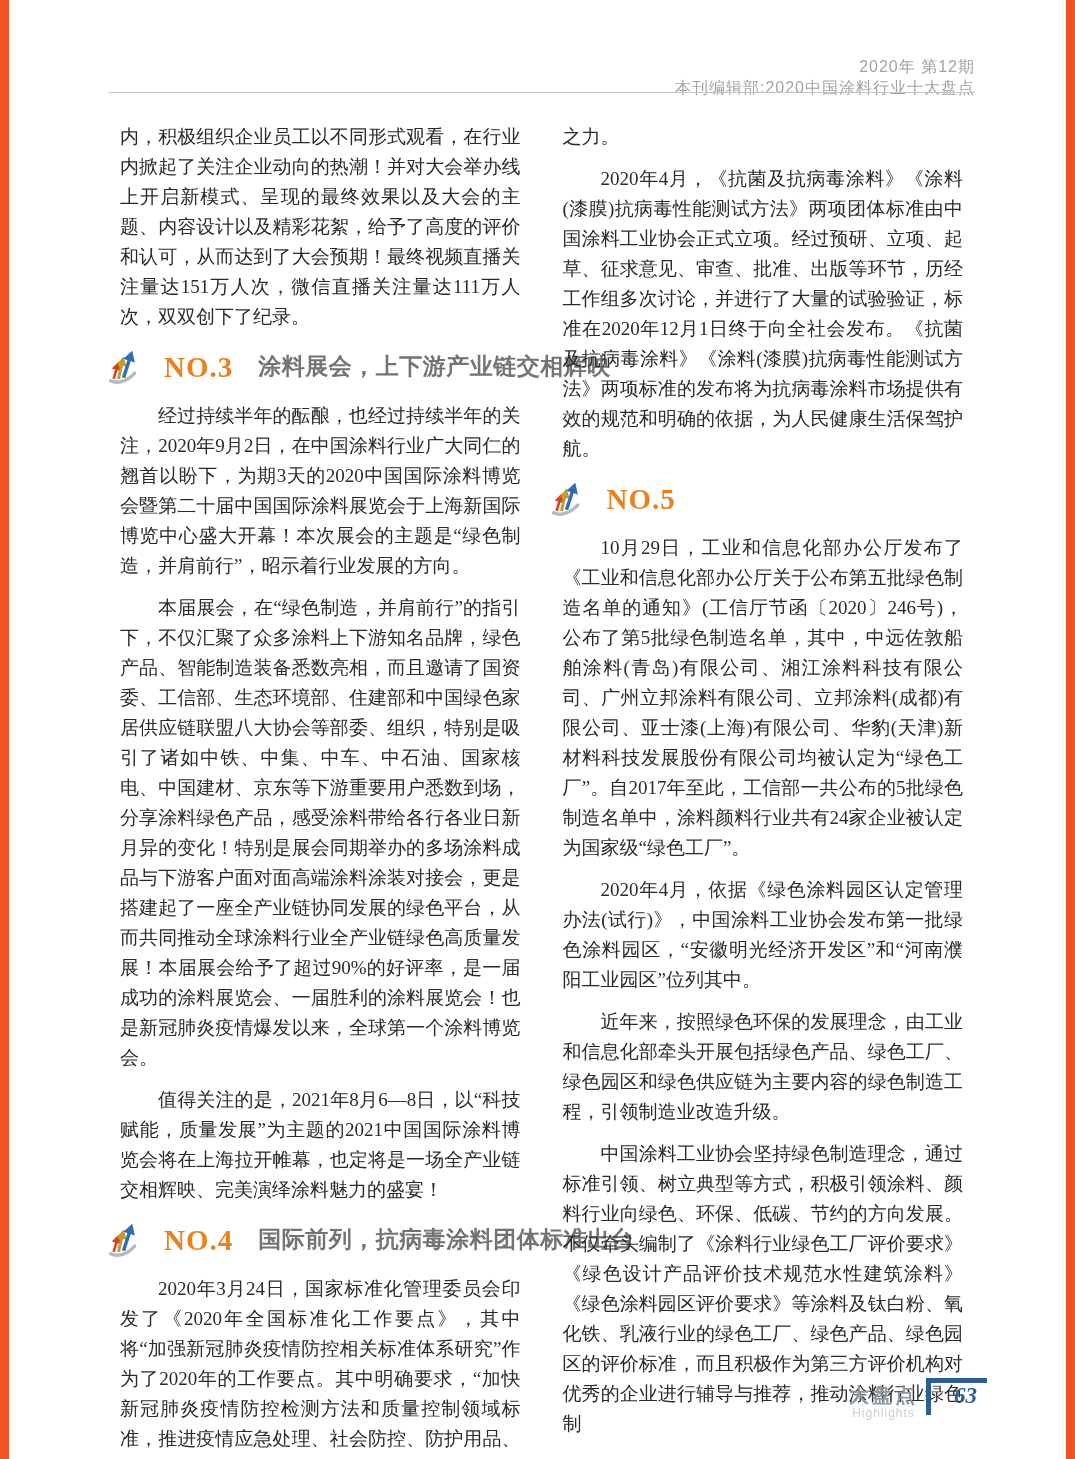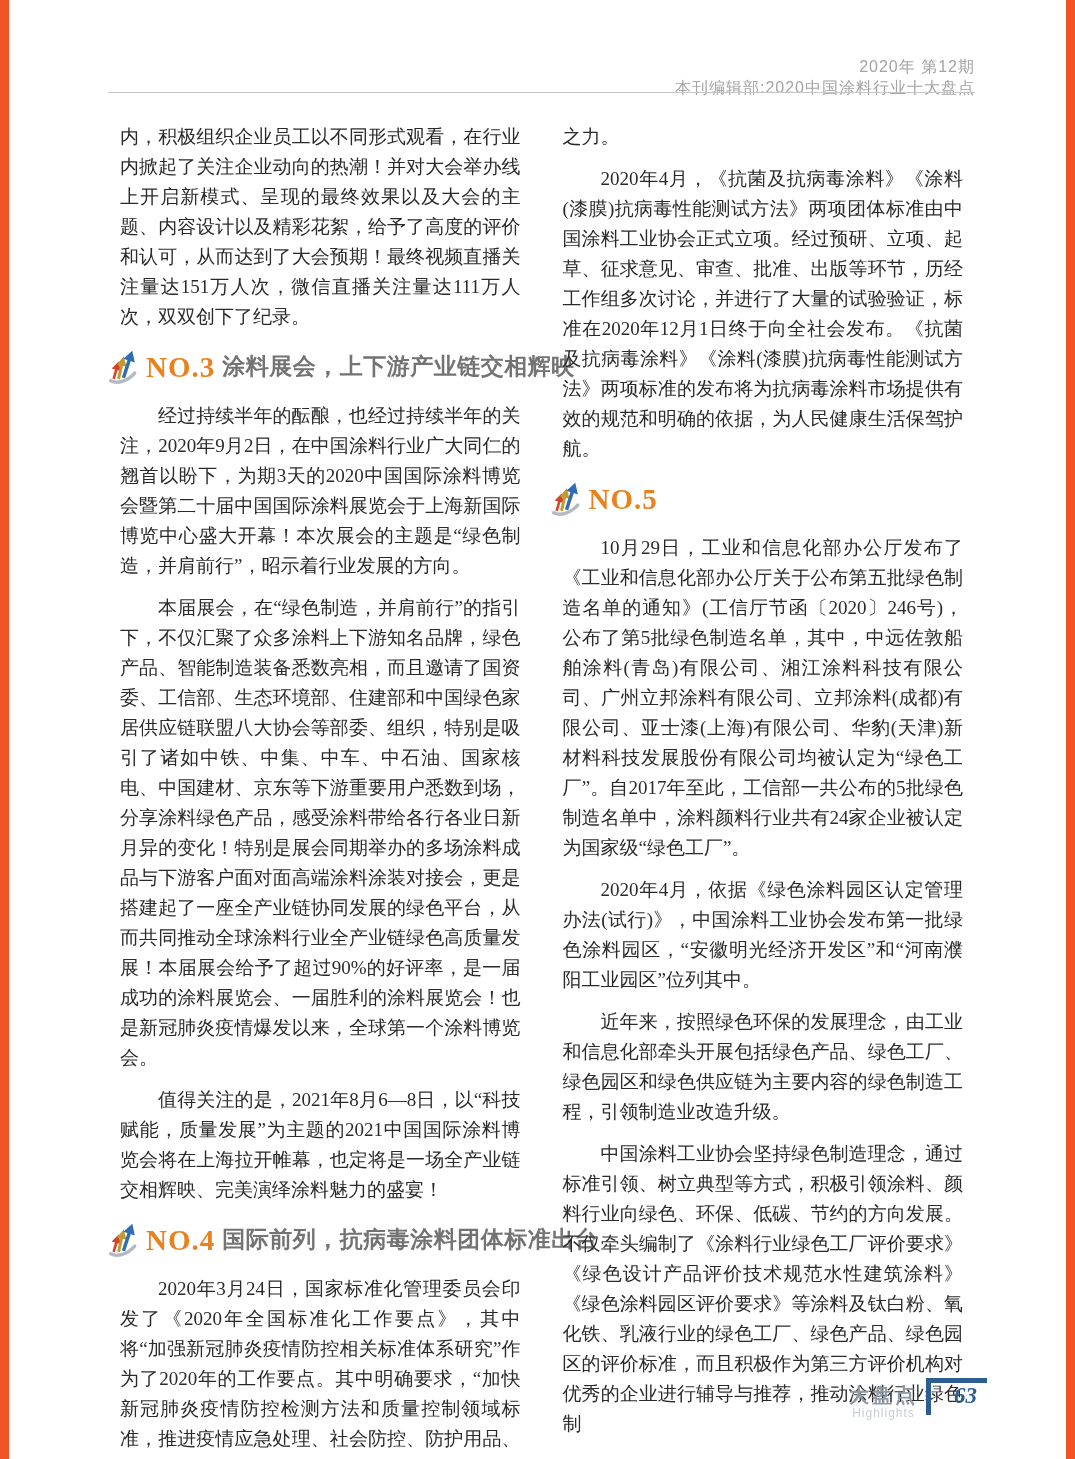--- a/index.html
+++ b/index.html
@@ -32,21 +32,21 @@
   p.body-p{
     margin:12px;
     font-size:19px;line-height:30px;color:#2a2a2a;
     text-align:justify;text-justify:inter-ideograph;
     text-indent:2em;
     font-family:"Liberation Serif","DejaVu Serif",serif;
   }
   p.body-p.no-indent{text-indent:0;}
 
   .section-heading{
-    display:flex;align-items:center;gap:7px;
+    display:flex;align-items:center;gap:25px;
     margin:13px 0 9px 0;height:44px;
   }
   .section-heading .hicon{flex:0 0 auto;display:block;}
   .section-heading .no{
     font-family:"Liberation Serif","DejaVu Serif",serif;
     font-weight:700;font-size:29px;color:#e8821e;
     letter-spacing:1px;line-height:1;white-space:nowrap;
   }
   .section-heading .title{
     font-family:Liberation Serif, serif;

